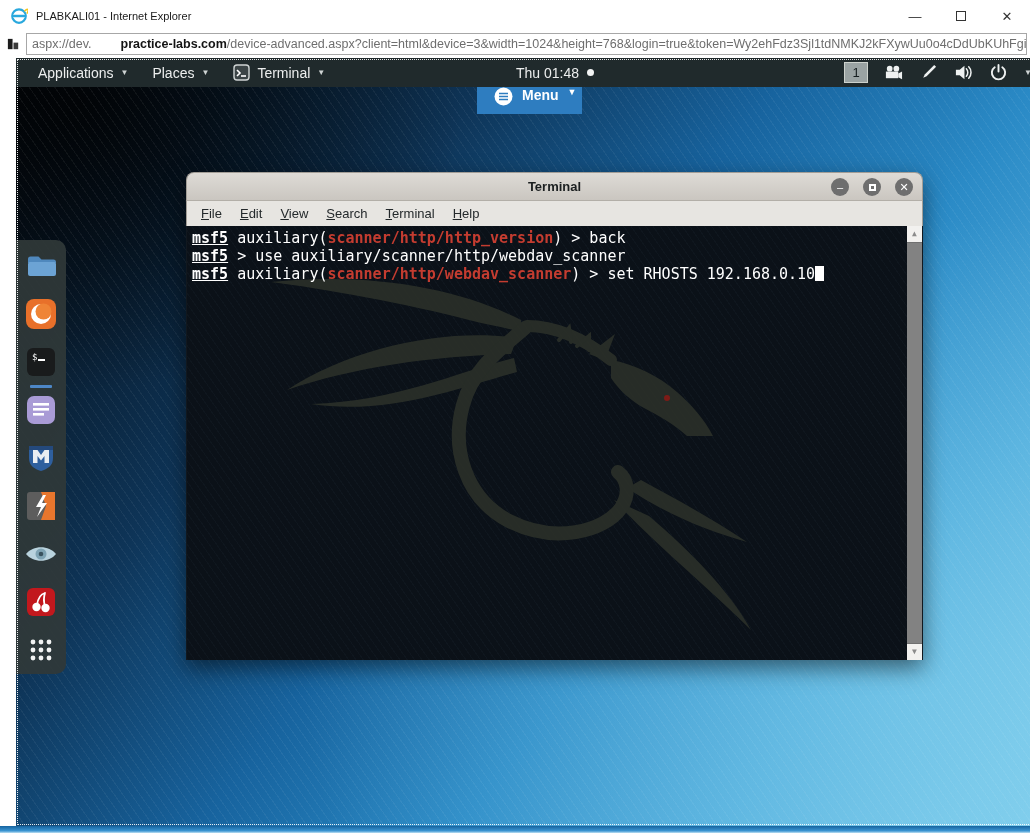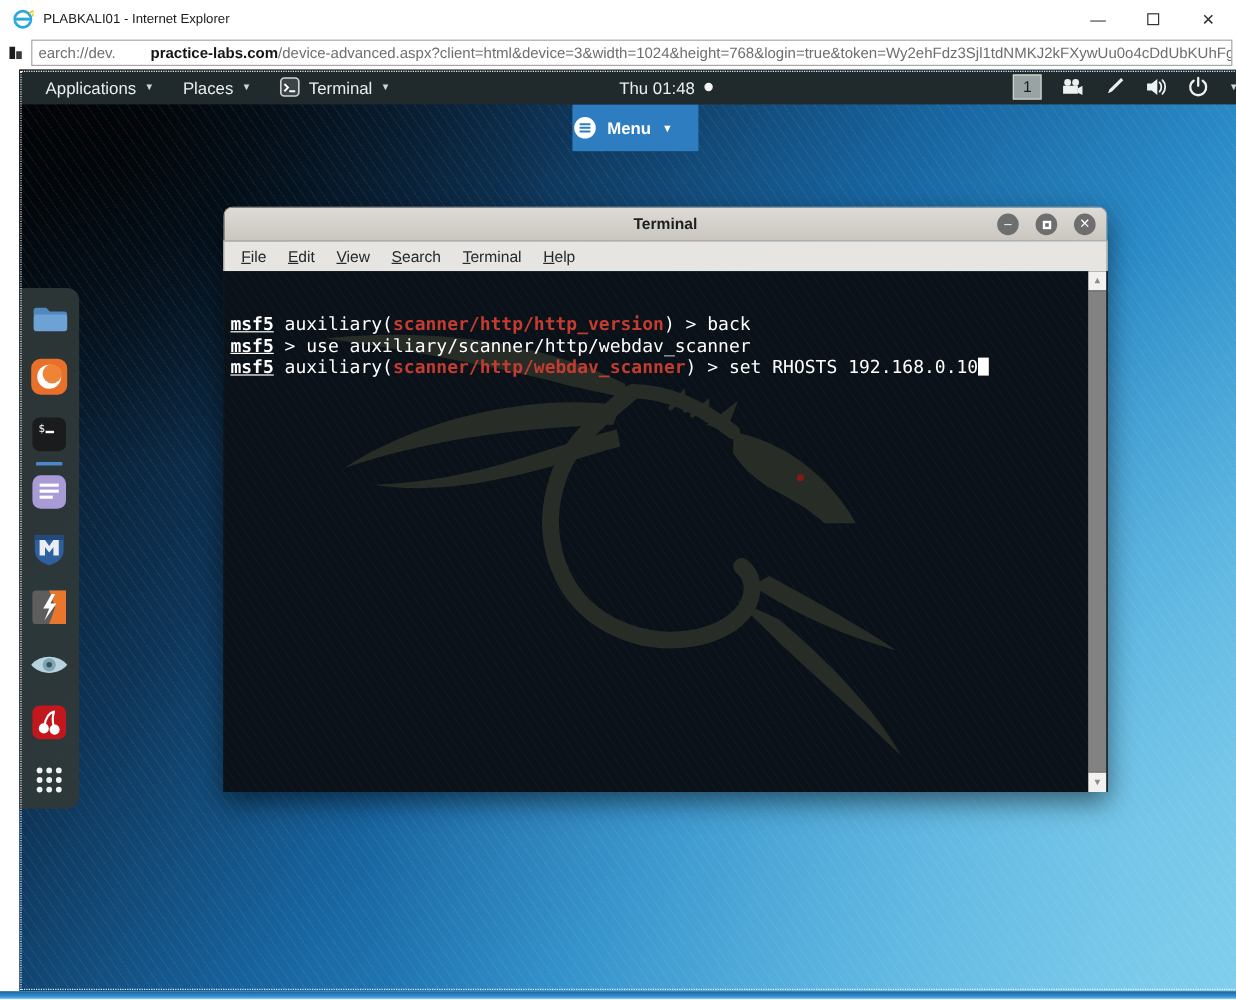--- a/index.html
+++ b/index.html
@@ -38,22 +38,22 @@
   .caret { font-size:8px; color:#cfd4d4; }
   .tb-appicon { width:17px; height:17px; }
   .tb-clock { position:absolute; left:500px; display:flex; align-items:center; gap:8px; }
   .clock-dot { width:7px; height:7px; border-radius:50%; background:#f2f4f4; display:inline-block; }
   .tb-right { margin-left:auto; display:flex; align-items:center; gap:16px; padding-right:4px; }
   .ws-box { width:24px; height:21px; border:1px solid #cdd2cd; background:#9aa3a3; color:#161e20; font-size:13px;
     display:flex; align-items:center; justify-content:center; }
   .tb-icon { width:19px; height:19px; }
 
   
-  .menu-btn { position:absolute; left:461px; top:29px; width:105px; height:39px; background:#2e7dc0; z-index:9;
-    display:flex; align-items:center; gap:9px; padding-left:1px; color:#fff; font-size:14px; font-weight:bold; cursor:pointer; }
+  .menu-btn { position:absolute; left:461px; top:29px; width:105px; height:27px; background:#2e7dc0; z-index:9;
+    display:flex; align-items:flex-start; gap:9px; padding-left:17px; color:#fff; font-size:14px; font-weight:bold; cursor:pointer; }
   .menu-caret { font-size:9px; }
 
   
   .dock { position:absolute; left:0; top:182px; width:50px; height:434px; background:rgba(48,56,56,0.92);
     border-radius:0 10px 10px 0; z-index:6; display:flex; flex-direction:column; align-items:center; gap:14px; padding-top:9px; }
   .dock-item { width:34px; height:34px; position:relative; flex:0 0 auto; }
   .dock-item svg { width:34px; height:34px; display:block; }
   .run-indicator { position:absolute; left:6px; bottom:-9px; width:22px; height:3px; background:#4d87c7; border-radius:1px; }
 
   
@@ -68,21 +68,21 @@
   .t-btn .mini-sq { width:7px; height:7px; border:2px solid #fff; display:inline-block; }
   .t-menubar { height:25px; background:#e7e5e1; border-left:1px solid #a29d96; border-right:1px solid #a29d96;
     display:flex; align-items:center; font-size:13px; color:#24292b; padding-left:5px; }
   .t-menu-item { padding:0 9px; cursor:pointer; }
   .t-content { position:relative; height:434px; background:#0b1118; overflow:hidden;
     font-family:"DejaVu Sans Mono",monospace; font-size:15px; line-height:18px; color:#fff;
     border-left:1px solid #11181f; border-right:1px solid #11181f; }
   .t-content::before { content:""; position:absolute; inset:0;
     background:repeating-linear-gradient(55deg, rgba(120,160,190,0.035) 0 1px, rgba(0,0,0,0) 1px 6px); }
   .dragon { position:absolute; left:72px; top:42px; width:580px; height:390px; opacity:0.9; }
-  .term-text { position:relative; z-index:2; padding:3px 16px 0 5px; white-space:pre;margin-top:32px; }
+  .term-text { position:relative; z-index:2; padding:3px 16px 0 5px; white-space:pre; }
   .term-line { height:18px; }
   .seg-module { color:#c43c30; font-weight:bold; }
   .seg-prompt { font-weight:bold; text-decoration:underline; }
   .cursor { display:inline-block; width:9px; height:15px; background:#fff; vertical-align:-2px; }
   .t-scrollbar { position:absolute; right:0; top:0; bottom:0; width:15px; background:#8a8a8a; z-index:4;
     display:flex; flex-direction:column; }
   .sb-btn { height:16px; background:#f2f1ef; color:#8b8b8b; font-size:8px; display:flex; align-items:center; justify-content:center; }
   .sb-thumb { flex:1; background:#828282; border-top:1px solid #707070; border-bottom:1px solid #707070; }
 
   .ie-bottom { position:absolute; top:826px; left:0; width:1030px; height:7px;
@@ -109,21 +109,21 @@
         </div>
       <div class="win-btn">✕</div>
     </div>
   </div>
 
   <div class="ie-urlbar">
     <svg class="favicon" viewBox="0 0 16 16">
       <path d="M2 2 h5 v11 H2 Z" fill="#1c1c1c"></path>
       <path d="M8 6 h5 v7 H8 Z" fill="#3a3a3a"></path>
     </svg>
-    <div class="url-field"><span>earch://dev.</span><span class="url-domain">practice-labs.com</span><span>/device-advanced.aspx?client=html&amp;device=3&amp;width=1024&amp;height=768&amp;login=true&amp;token=Wy2ehFdz3Sjl1tdNMKJ2kFXywUu0o4cDdUbKUhFgiY78YIbYcNB1c</span></div>
+    <div class="url-field"><span>aspx://dev.</span><span class="url-domain">practice-labs.com</span><span>/device-advanced.aspx?client=html&amp;device=3&amp;width=1024&amp;height=768&amp;login=true&amp;token=Wy2ehFdz3Sjl1tdNMKJ2kFXywUu0o4cDdUbKUhFgiY78YIbYcNB1c</span></div>
   </div>
 
   <div class="desktop">
 
     <div class="topbar">
       <div class="tb-item">
         <span>Applications</span>
         <span class="caret">▼</span>
       </div>
       <div class="tb-item">

